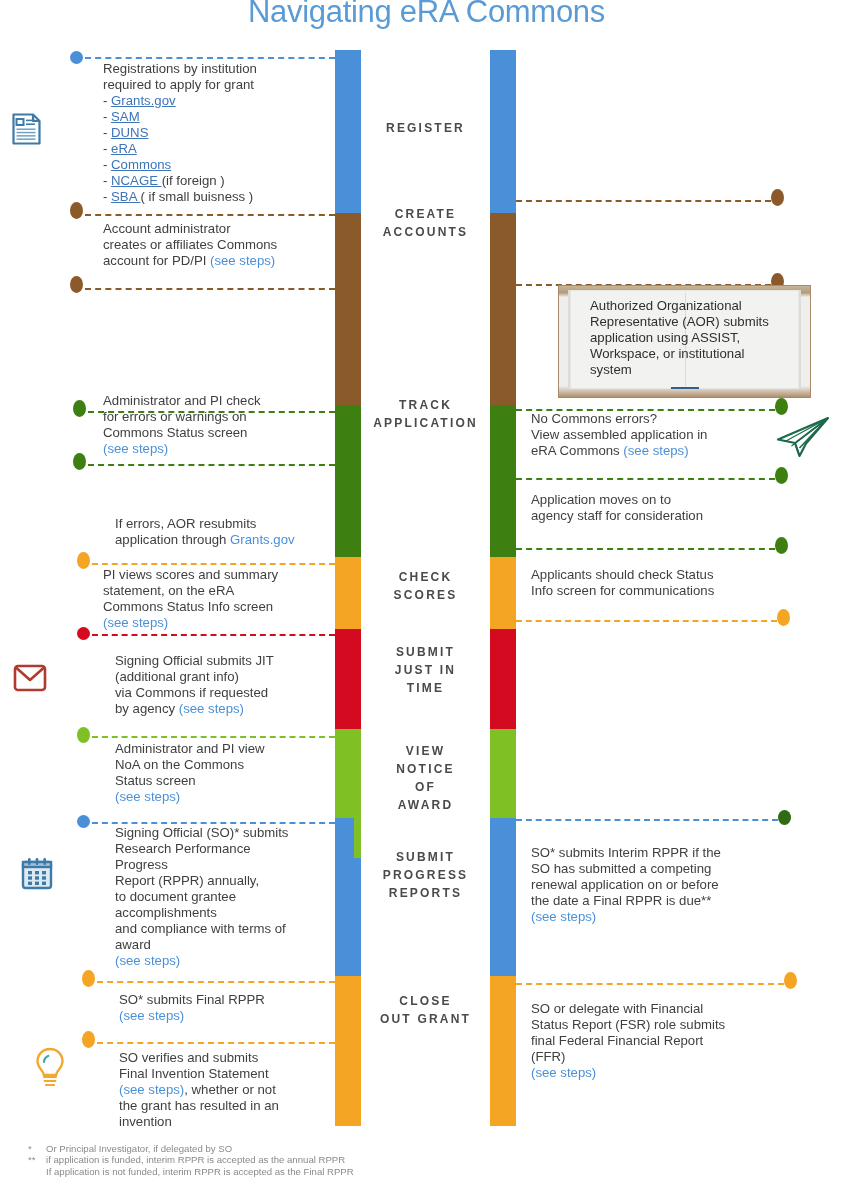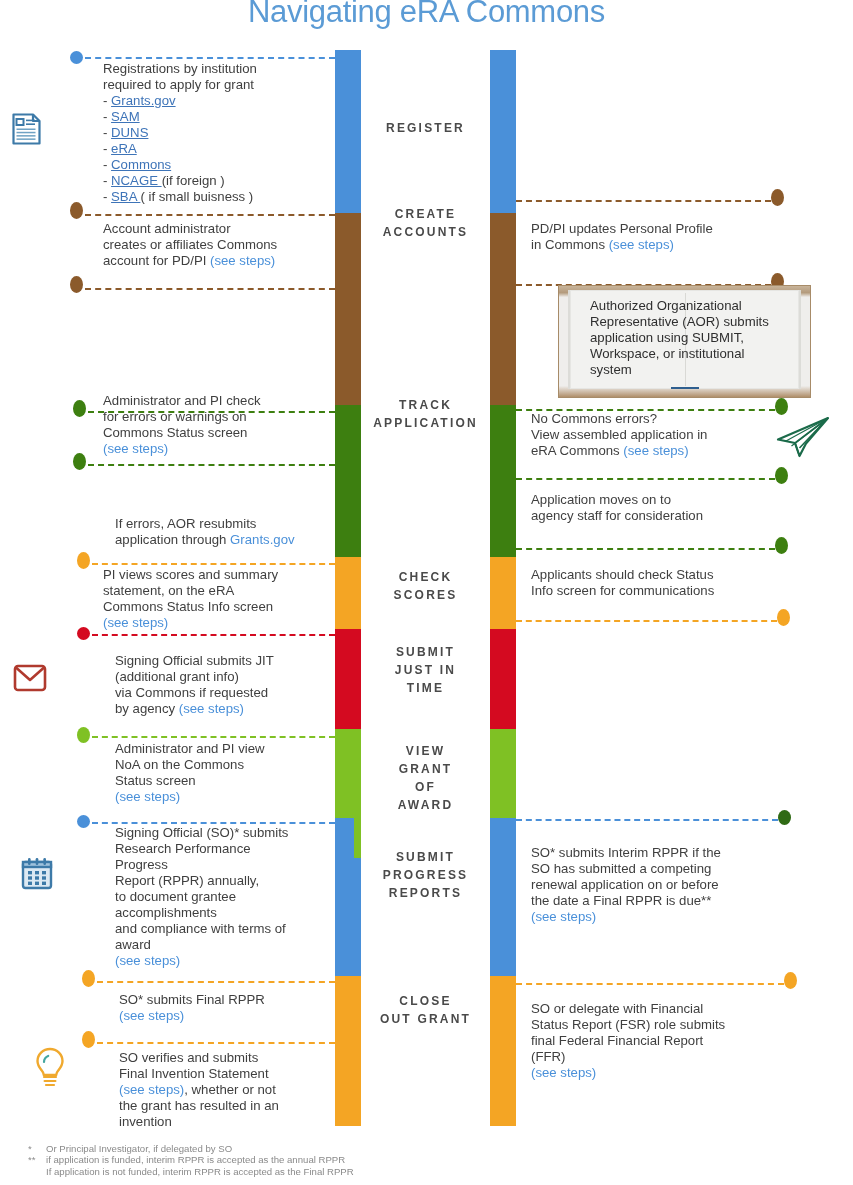--- a/index.html
+++ b/index.html
@@ -197,21 +197,21 @@
     <span>CHECK</span><br>
     <span>SCORES</span>
   </div>
   <div class="stage-label" style="top:643px;">
     <span>SUBMIT</span><br>
     <span>JUST IN</span><br>
     <span>TIME</span>
   </div>
   <div class="stage-label" style="top:742px;">
     <span>VIEW</span><br>
-    <span>GRANT</span><br>
+    <span>NOTICE</span><br>
     <span>OF</span><br>
     <span>AWARD</span>
   </div>
   <div class="stage-label" style="top:848px;">
     <span>SUBMIT</span><br>
     <span>PROGRESS</span><br>
     <span>REPORTS</span>
   </div>
   <div class="stage-label" style="top:992px;">
     <span>CLOSE</span><br>
@@ -337,34 +337,30 @@
   </div>
 
   <div class="txt left" style="top:1050px; left:119px;">
     <span>SO verifies and submits</span><br>
     <b>Final Invention Statement</b><br>
     <span class="lnk">(see steps)</span><span>, whether or not</span><br>
     <span>the grant has resulted in an</span><br>
     <span>invention</span>
   </div>
 
-  <div class="txt right" style="top:221px; width:260px;">
-    <span>PD/PI updates Personal Profile</span><br>
-    <span>in Commons </span><span class="lnk">(see steps)</span>
-  </div>
 
   <div class="book">
     <div class="book-cover"></div>
     <div class="book-page"></div>
     <div class="book-spine"></div>
     <div class="book-mark"></div>
     <div class="book-text">
       <span>Authorized Organizational</span><br>
       <span>Representative (AOR) submits</span><br>
-      <span>application  using SUBMIT,</span><br>
+      <span>application  using ASSIST,</span><br>
       <span>Workspace, or institutional</span><br>
       <span>system</span>
     </div>
   </div>
 
   <div class="txt right" style="top:411px; width:255px;">
     <span>No Commons errors?</span><br>
     <span>View assembled application in</span><br>
     <span> eRA Commons  </span><span class="lnk">(see steps)</span>
   </div>

